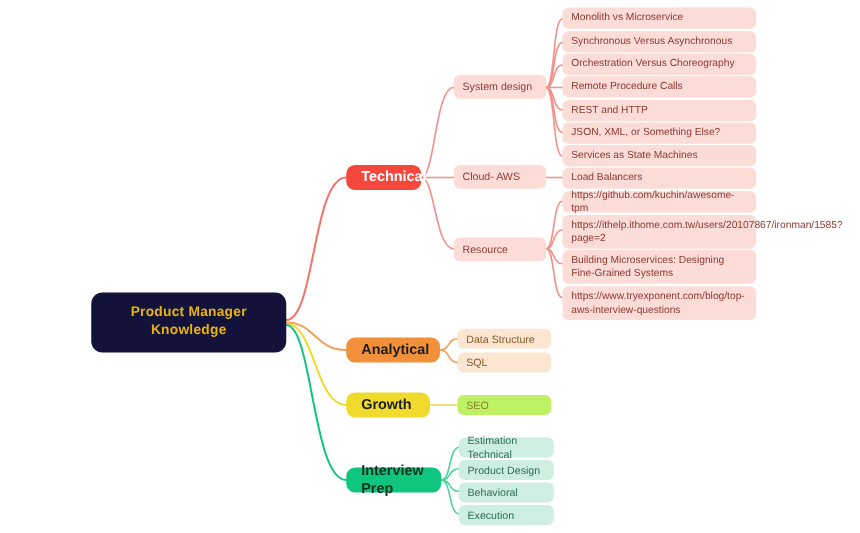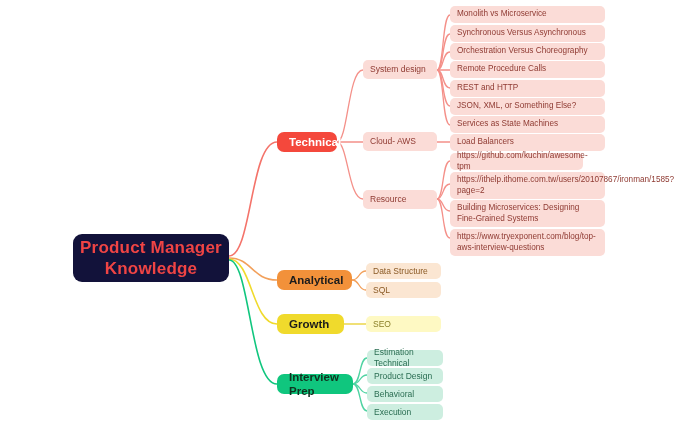--- a/index.html
+++ b/index.html
@@ -23,22 +23,22 @@
   .node {
     position: absolute;
     display: flex;
     align-items: center;
     border-radius: 6px;
     white-space: pre-line;
     line-height: 1.25;
   }
   .node-root {
     background: #12123a;
-    color: #ef4444;
-    font-size: 17px;
+    color: #eab308;
+    font-size: 11px;
     font-weight: bold;
     justify-content: center;
     text-align: center;
     border-radius: 9px;
     letter-spacing: 0.2px;
   }
   .node-l1 {
     font-size: 11.5px;
     font-weight: bold;
     padding: 0 12px;
@@ -49,21 +49,21 @@
   .l1-growth     { background: #f0da2c; color: #1c1c1c; }
   .l1-interview  { background: #10c67e; color: #10321f; }
 
   .node-l2 {
     font-size: 8.5px;
     padding: 0 7px;
     border-radius: 5px;
   }
   .l2-red    { background: #fbdcd7; color: #8f3a32; }
   .l2-orange { background: #fbe6d2; color: #8a5a25; }
-  .l2-yellow { background: #fef9c3; color: #8a7f28; }
+  .l2-yellow { background: #bef264; color: #8a7f28; }
   .l2-green  { background: #cdeee0; color: #2a6d52; }
 
   .node-l3 {
     font-size: 8.2px;
     padding: 3px 7px;
     border-radius: 5px;
     align-items: center;
   }
   .l3-red { background: #fbdcd7; color: #8f3a32; }
 </style>
@@ -145,21 +145,21 @@
   <div class="node node-l3 l3-red" style="left:450px; top:6px; width:155px; height:17px;">Monolith vs Microservice</div>
   <div class="node node-l3 l3-red" style="left:450px; top:25px; width:155px; height:17px;">Synchronous Versus Asynchronous</div>
   <div class="node node-l3 l3-red" style="left:450px; top:43px; width:155px; height:17px;">Orchestration Versus Choreography</div>
   <div class="node node-l3 l3-red" style="left:450px; top:61px; width:155px; height:17px;">Remote Procedure Calls</div>
   <div class="node node-l3 l3-red" style="left:450px; top:80px; width:155px; height:17px;">REST and HTTP</div>
   <div class="node node-l3 l3-red" style="left:450px; top:98px; width:155px; height:17px;">JSON, XML, or Something Else?</div>
   <div class="node node-l3 l3-red" style="left:450px; top:134px; width:155px; height:17px;">Load Balancers</div>
 
   <div class="node node-l3 l3-red" style="left:450px; top:116px; width:155px; height:17px;">Services as State Machines</div>
 
-  <div class="node node-l3 l3-red" style="left:450px; top:153px; width:133px; height:17px;">https://github.com/kuchin/awesome-tpm</div>
+  <div class="node node-l3 l3-red" style="left:450px; top:153px; width:155px; height:17px;">https://github.com/kuchin/awesome-tpm</div>
   <div class="node node-l3 l3-red" style="left:450px; top:172px; width:155px; height:27px;">https://ithelp.ithome.com.tw/users/20107867/ironman/1585?page=2</div>
   <div class="node node-l3 l3-red" style="left:450px; top:200px; width:155px; height:27px;">Building Microservices: Designing Fine-Grained Systems</div>
   <div class="node node-l3 l3-red" style="left:450px; top:229px; width:155px; height:27px;">https://www.tryexponent.com/blog/top-aws-interview-questions</div>
 
   <div class="node node-l2 l2-orange" style="left:366px; top:263px; width:75px; height:16px;">Data Structure</div>
   <div class="node node-l2 l2-orange" style="left:366px; top:282px; width:75px; height:16px;">SQL</div>
 
   <div class="node node-l2 l2-yellow" style="left:366px; top:316px; width:75px; height:16px;">SEO</div>
 
   <div class="node node-l2 l2-green" style="left:367px; top:350px; width:76px; height:16px;">Estimation Technical</div>

